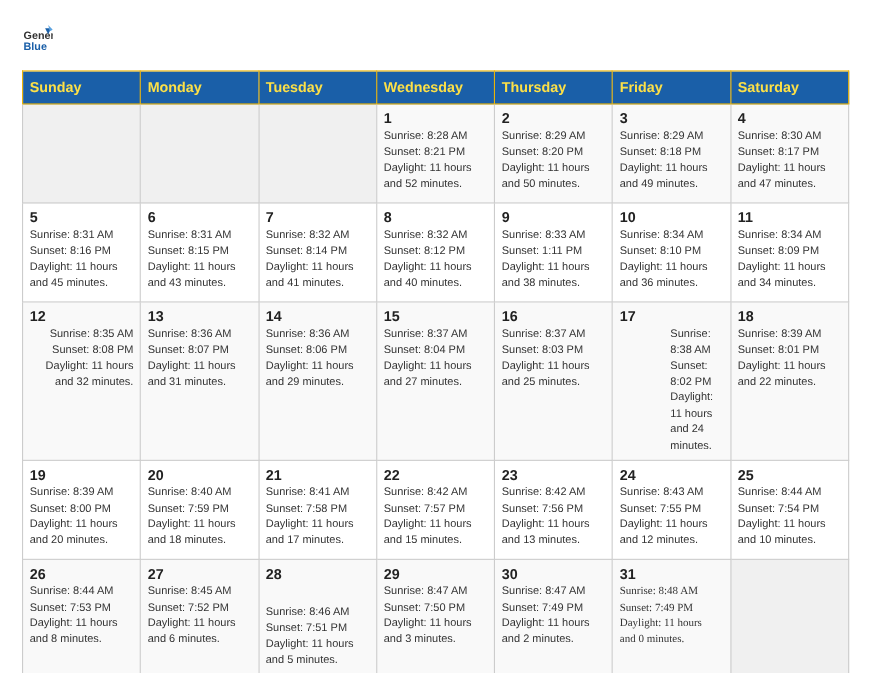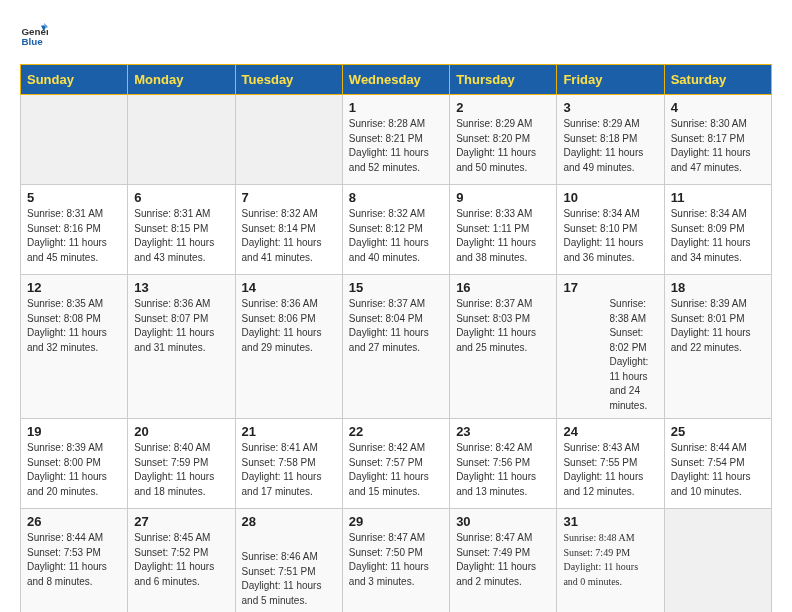--- a/index.html
+++ b/index.html
@@ -198,21 +198,21 @@
           <span class="day-num">11</span>
           <div class="day-info" style="white-space: pre-line;">Sunrise: 8:34 AM
 Sunset: 8:09 PM
 Daylight: 11 hours
 and 34 minutes.</div>
         </td>
       </tr>
       <tr>
         <td>
           <span class="day-num">12</span>
-          <div class="day-info" style="white-space: pre-line;">Sunrise: 8:35 AM
+          <div class="day-info" style="white-space: pre-line; text-align: right;">Sunrise: 8:35 AM
 Sunset: 8:08 PM
 Daylight: 11 hours
 and 32 minutes.</div>
         </td>
         <td>
           <span class="day-num">13</span>
           <div class="day-info" style="white-space: pre-line;">Sunrise: 8:36 AM
 Sunset: 8:07 PM
 Daylight: 11 hours
 and 31 minutes.</div>

